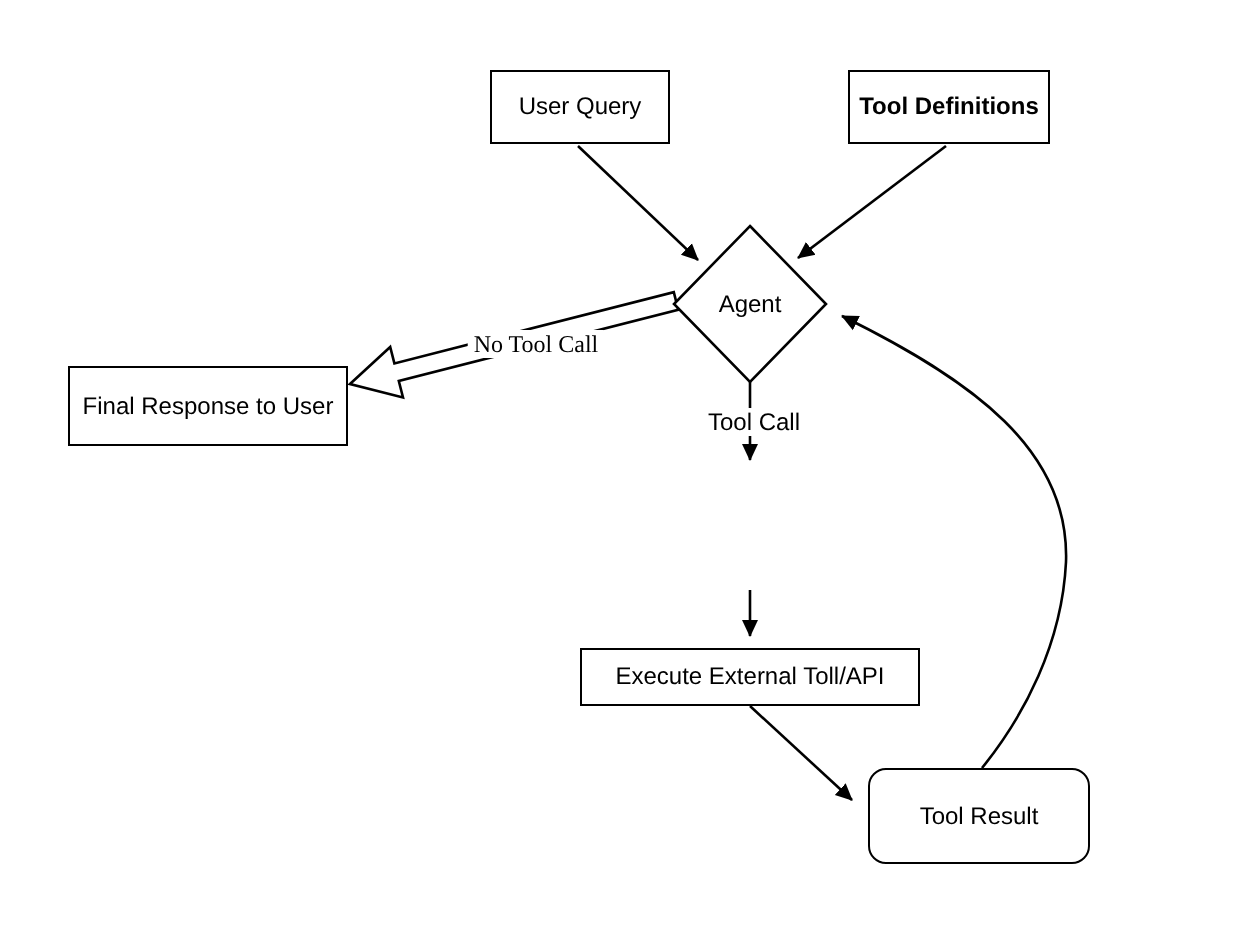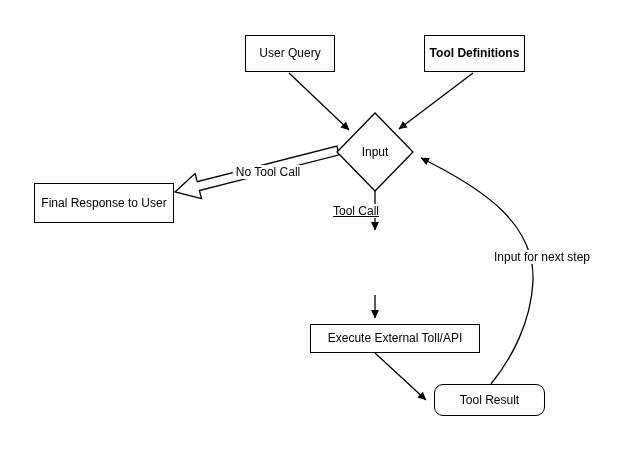--- a/index.html
+++ b/index.html
@@ -95,35 +95,34 @@
 
   <div class="node" style="left:245px; top:35px; width:90px; height:37px;">
     <span>User Query</span>
   </div>
 
   <div class="node" style="left:424px; top:35px; width:101px; height:37px;font-weight:bold;">
     <span>Tool Definitions</span>
   </div>
 
   <div class="node shapeless" style="left:337px; top:114px; width:76px; height:76px;">
-    <span>Input</span>
+    <span>Agent</span>
   </div>
 
   <div class="node" style="left:34px; top:183px; width:140px; height:40px;">
     <span>Final Response to User</span>
   </div>
 
 
-  <div class="node" style="left:290px; top:324px; width:170px; height:29px;margin-left:20px;">
+  <div class="node" style="left:290px; top:324px; width:170px; height:29px;">
     <span>Execute External Toll/API</span>
   </div>
 
-  <div class="node rounded" style="left:434px; top:384px; width:111px; height:32px;">
+  <div class="node rounded" style="left:434px; top:384px; width:111px; height:48px;">
     <span>Tool Result</span>
   </div>
 
-  <div class="edge-label" style="left:268px; top:165px;">No Tool Call</div>
+  <div class="edge-label" style="left:268px; top:165px;font-family:Liberation Serif, serif;">No Tool Call</div>
 
-  <div class="edge-label" style="left:356px; top:204px;text-decoration:underline;">Tool Call</div>
+  <div class="edge-label" style="left:377px; top:204px;">Tool Call</div>
 
-  <div class="edge-label" style="left:542px; top:250px;">Input for next step</div>
 
 </div>
 
 </body></html>

